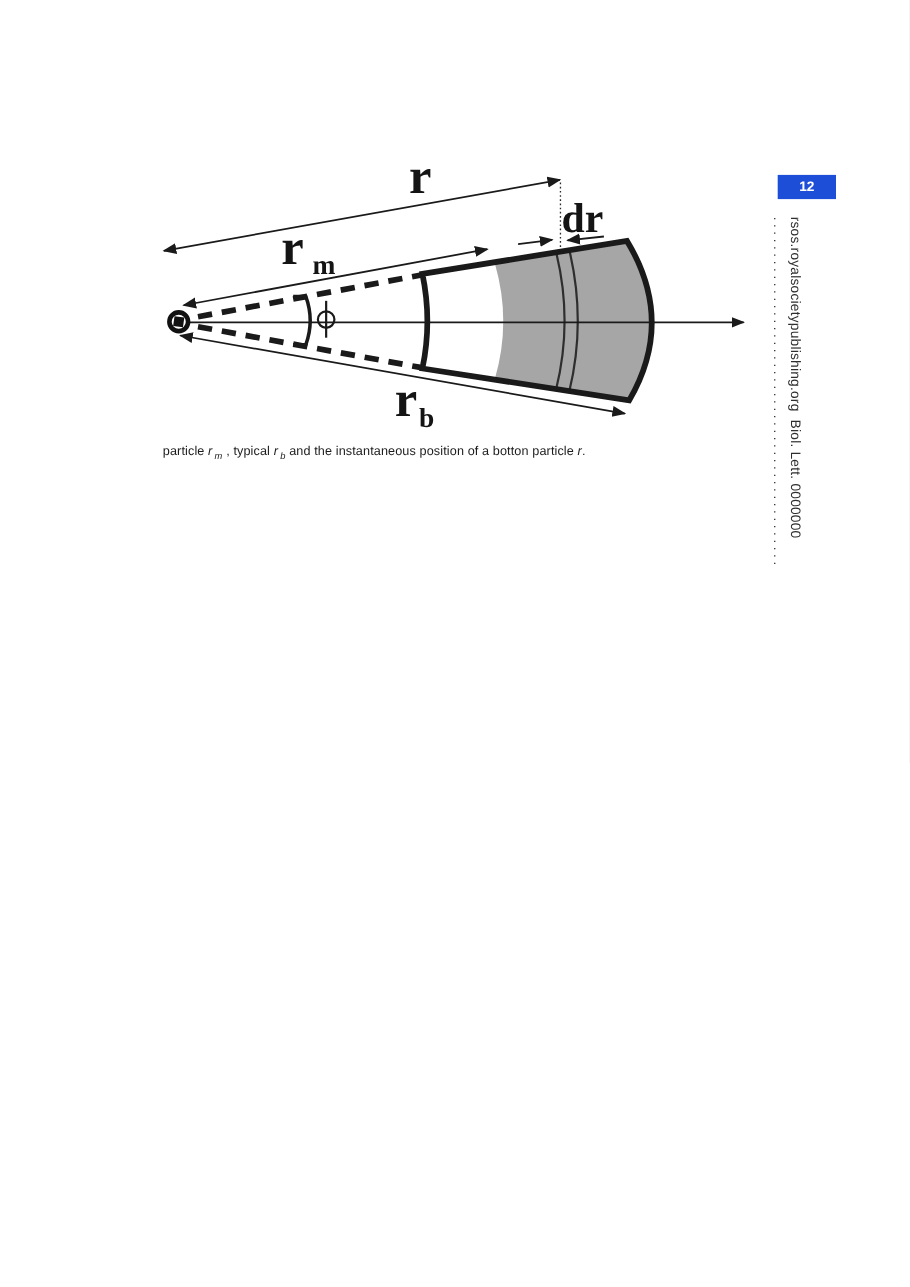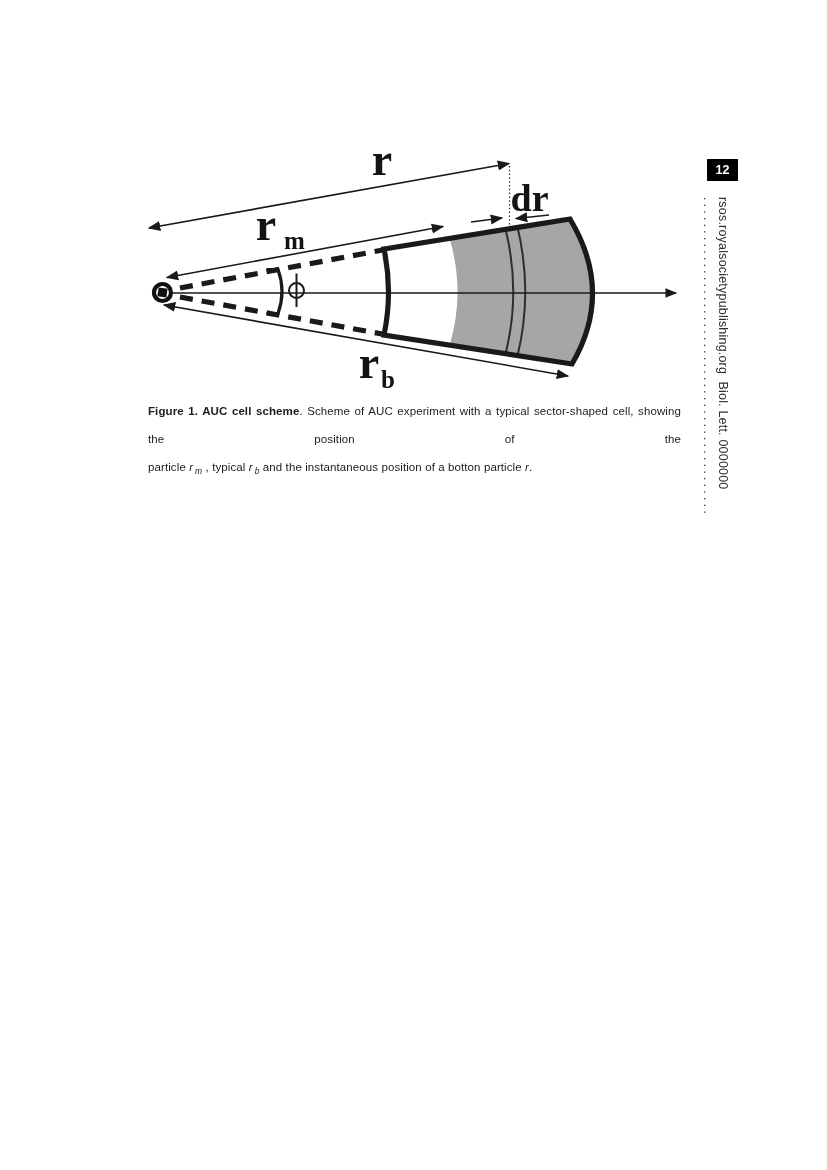--- a/index.html
+++ b/index.html
@@ -15,21 +15,21 @@
     position:absolute;left:148px;top:397px;width:533px;
     font-size:11.5px;line-height:28px;letter-spacing:0.1px;color:#1c1c1c;
   }
   .cap-line1{text-align:justify;text-align-last:justify;}
   .cap-line2{text-align:left;}
   .cap-b{font-weight:bold;}
   .cap-it{font-style:italic;}
   .cap-sub{font-size:8.5px;font-style:italic;position:relative;top:2.5px;margin-left:2px;}
   
   .pagenum-box{
-    position:absolute;left:707px;top:159px;width:31px;height:22px;background:#000000;
+    position:absolute;left:707px;top:159px;width:53px;height:22px;background:#1d4ed8;
     color:#ffffff;font-weight:bold;font-size:12.5px;
     display:flex;align-items:center;justify-content:center;
   }
   .sidebar-rot{
     position:absolute;left:731px;top:197px;
     transform:rotate(90deg);transform-origin:0 0;
     color:#2e2e2e;
   }
   .journal-line{font-size:12.5px;line-height:17px;letter-spacing:0.2px;white-space:pre;}
   .dots-line{font-size:12px;line-height:13px;white-space:pre;color:#3a3a3a;}
@@ -79,21 +79,20 @@
 
     <text class="lbl" x="382" y="175" font-size="46" text-anchor="middle">r</text>
     <text class="lbl" x="266" y="240" font-size="46" text-anchor="middle">r</text>
     <text class="lbl" x="284" y="249" font-size="25" text-anchor="start">m</text>
     <text class="lbl" x="369" y="378" font-size="46" text-anchor="middle">r</text>
     <text class="lbl" x="381" y="388" font-size="25" text-anchor="start">b</text>
     <text class="lbl" x="529.5" y="211" font-size="38" text-anchor="middle">dr</text>
   </svg>
 
   <div class="caption">
-    <div class="cap-line1"><span class="cap-b">Figure 1. AUC cell scheme</span><span>. Scheme of AUC experiment with a typical sector-shaped cell, showing the position of the</span></div>
     <div class="cap-line2"><span>particle </span><span class="cap-it">r</span><span class="cap-sub">m</span><span> , typical </span><span class="cap-it">r</span><span class="cap-sub">b</span><span> and the instantaneous position of a botton particle </span><span class="cap-it">r</span><span>.</span></div>
   </div>
 
   <div class="pagenum-box">
     <span>12</span>
   </div>
 
   <div class="sidebar-rot">
     <div class="journal-line">rsos.royalsocietypublishing.org  Biol. Lett. 0000000</div>
     <div class="dots-line">. . . . . . . . . . . . . . . . . . . . . . . . . . . . . . . . . . . . . . . . . . . . . . . .</div>

